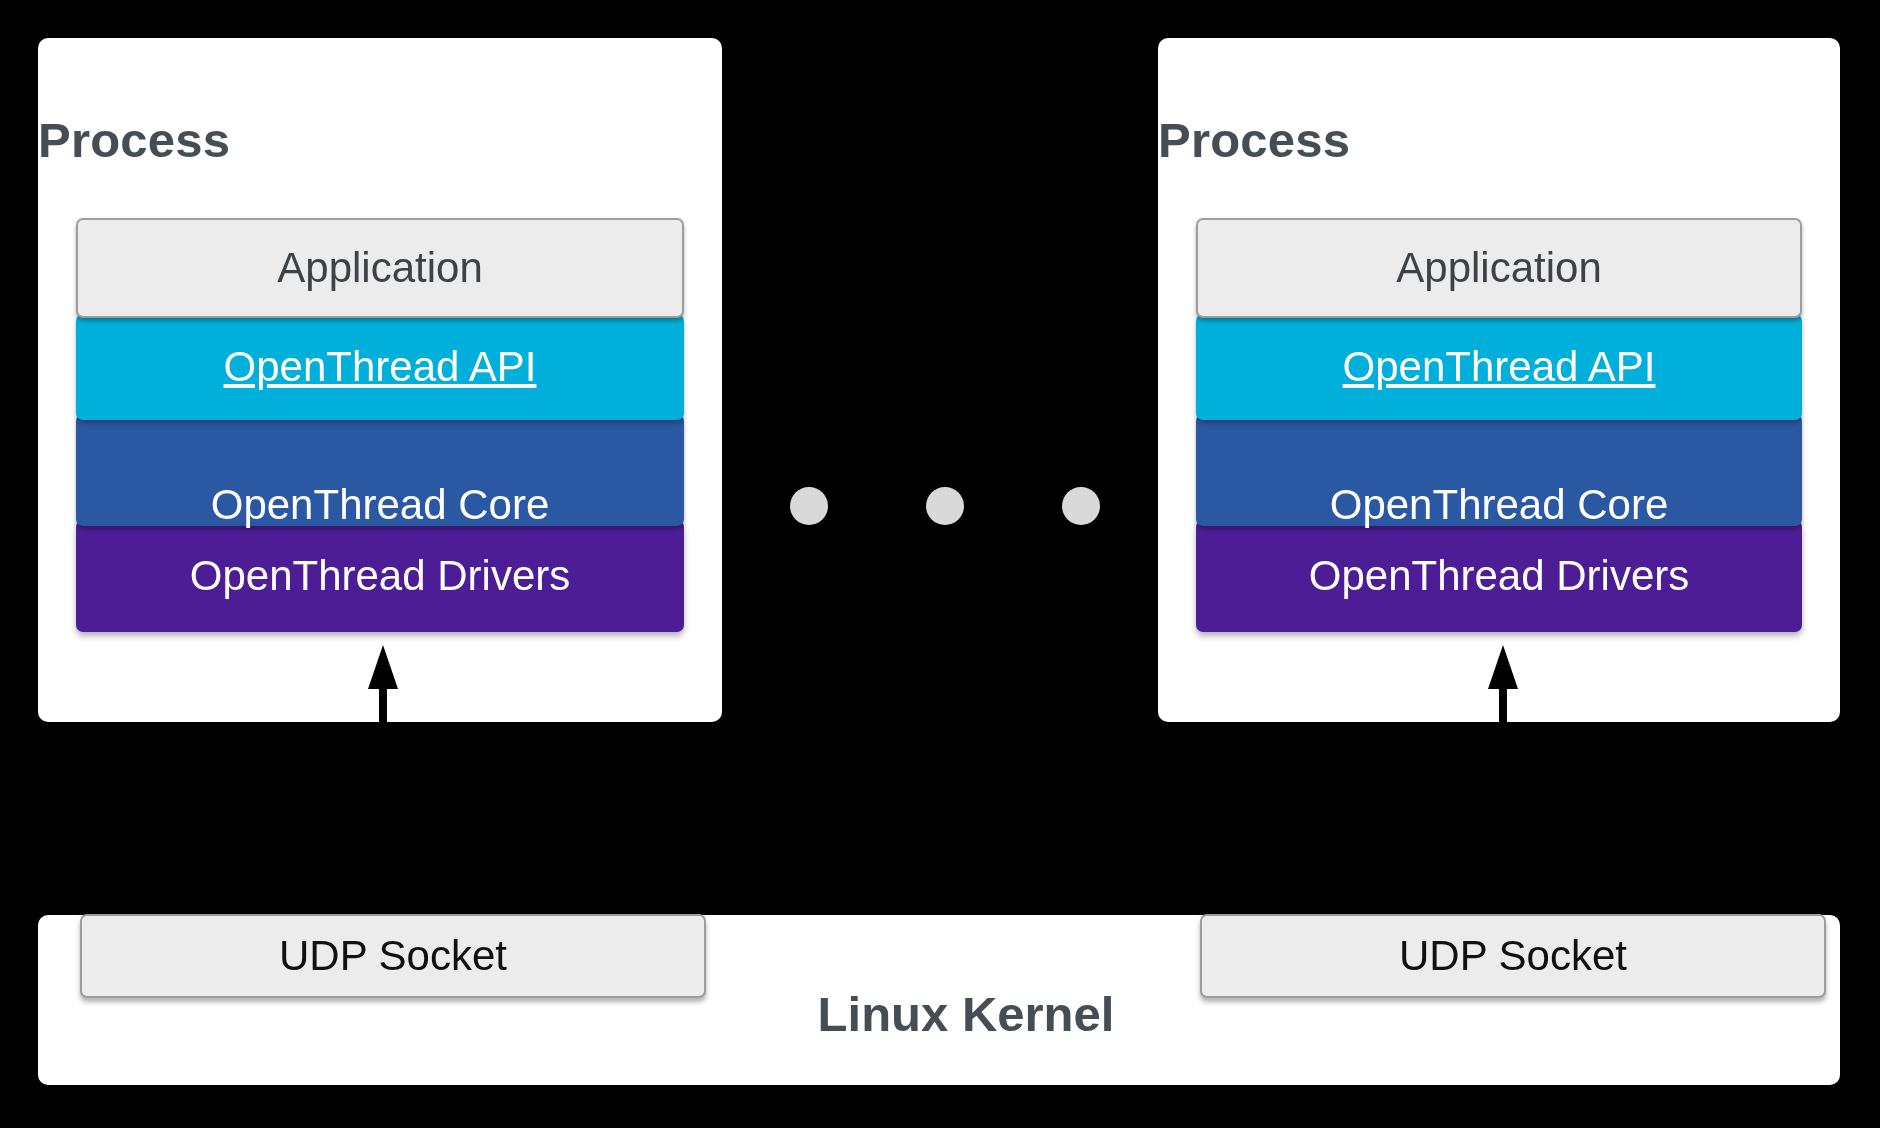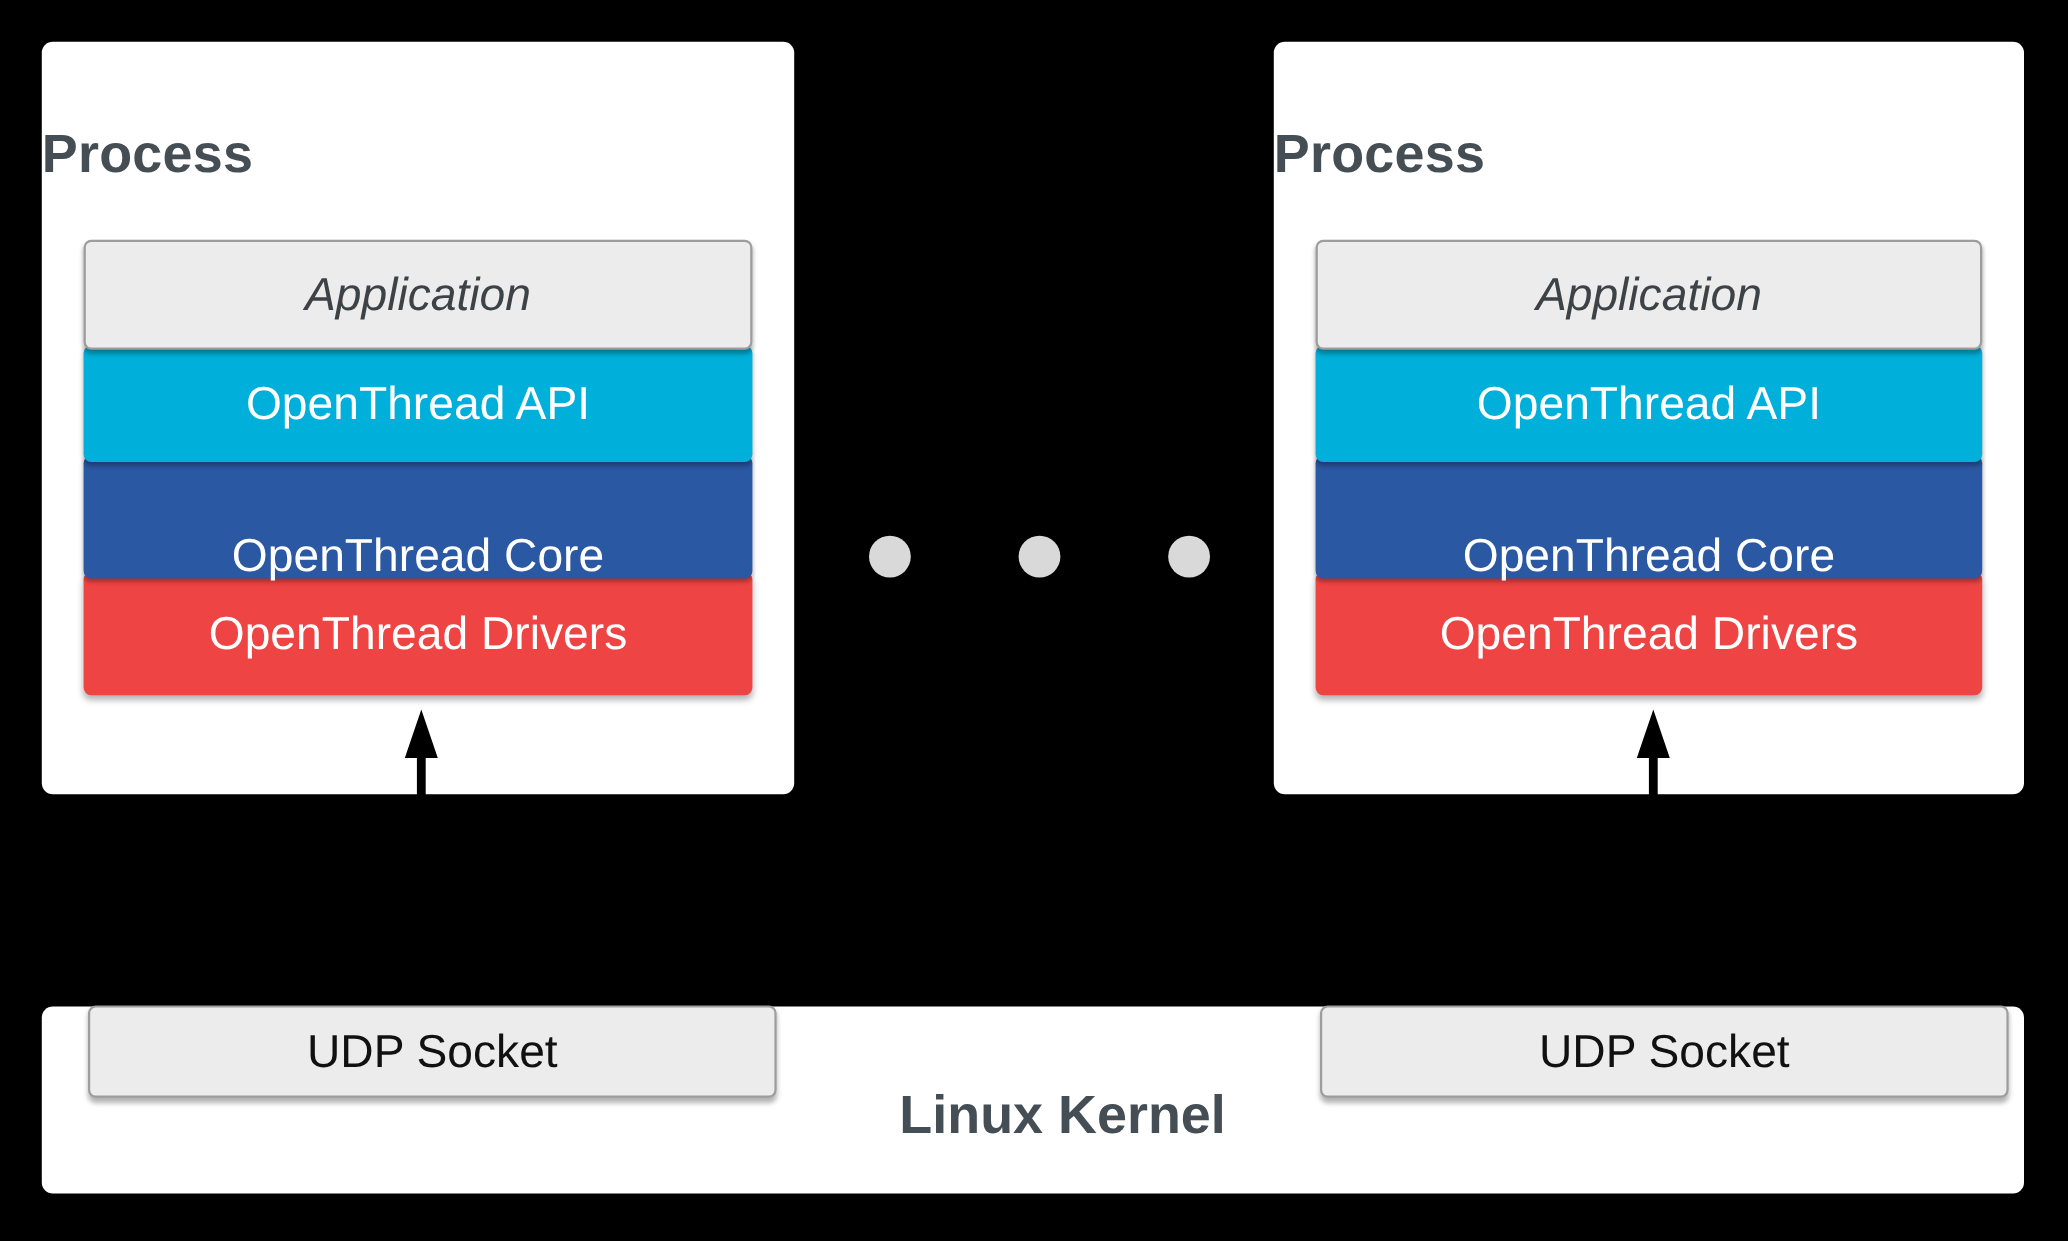--- a/index.html
+++ b/index.html
@@ -66,42 +66,42 @@
   }
 
   .layer.app {
     background: #ececec;
     border: 2px solid #9d9d9d;
     border-radius: 7px;
     color: #3c4245;
     box-shadow: 0 3px 4px rgba(0,0,0,0.30);
     height: 100px;
     z-index: 3;
-    font-style: italic;
   }
   .layer.api {
     background: #00b0da;
     color: #ffffff;
     border-radius: 7px;
     margin-top: -4px;
     box-shadow: 0 3px 4px rgba(0,0,0,0.30);
     z-index: 2;
+    text-decoration: underline;
   }
   .layer.core {
     background: #2b58a3;
     color: #ffffff;
     border-radius: 7px;
     margin-top: -6px;
     height: 112px;
     box-shadow: 0 3px 4px rgba(0,0,0,0.30);
     z-index: 1;
     align-items: flex-end;
   }
   .layer.drivers {
-    background: #ef4444;
+    background: #4c1d95;
     color: #ffffff;
     border-radius: 7px;
     margin-top: -6px;
     height: 112px;
     box-shadow: 0 4px 6px rgba(0,0,0,0.30);
     z-index: 0;
   }
 
   
   #ellipsis-dots {

